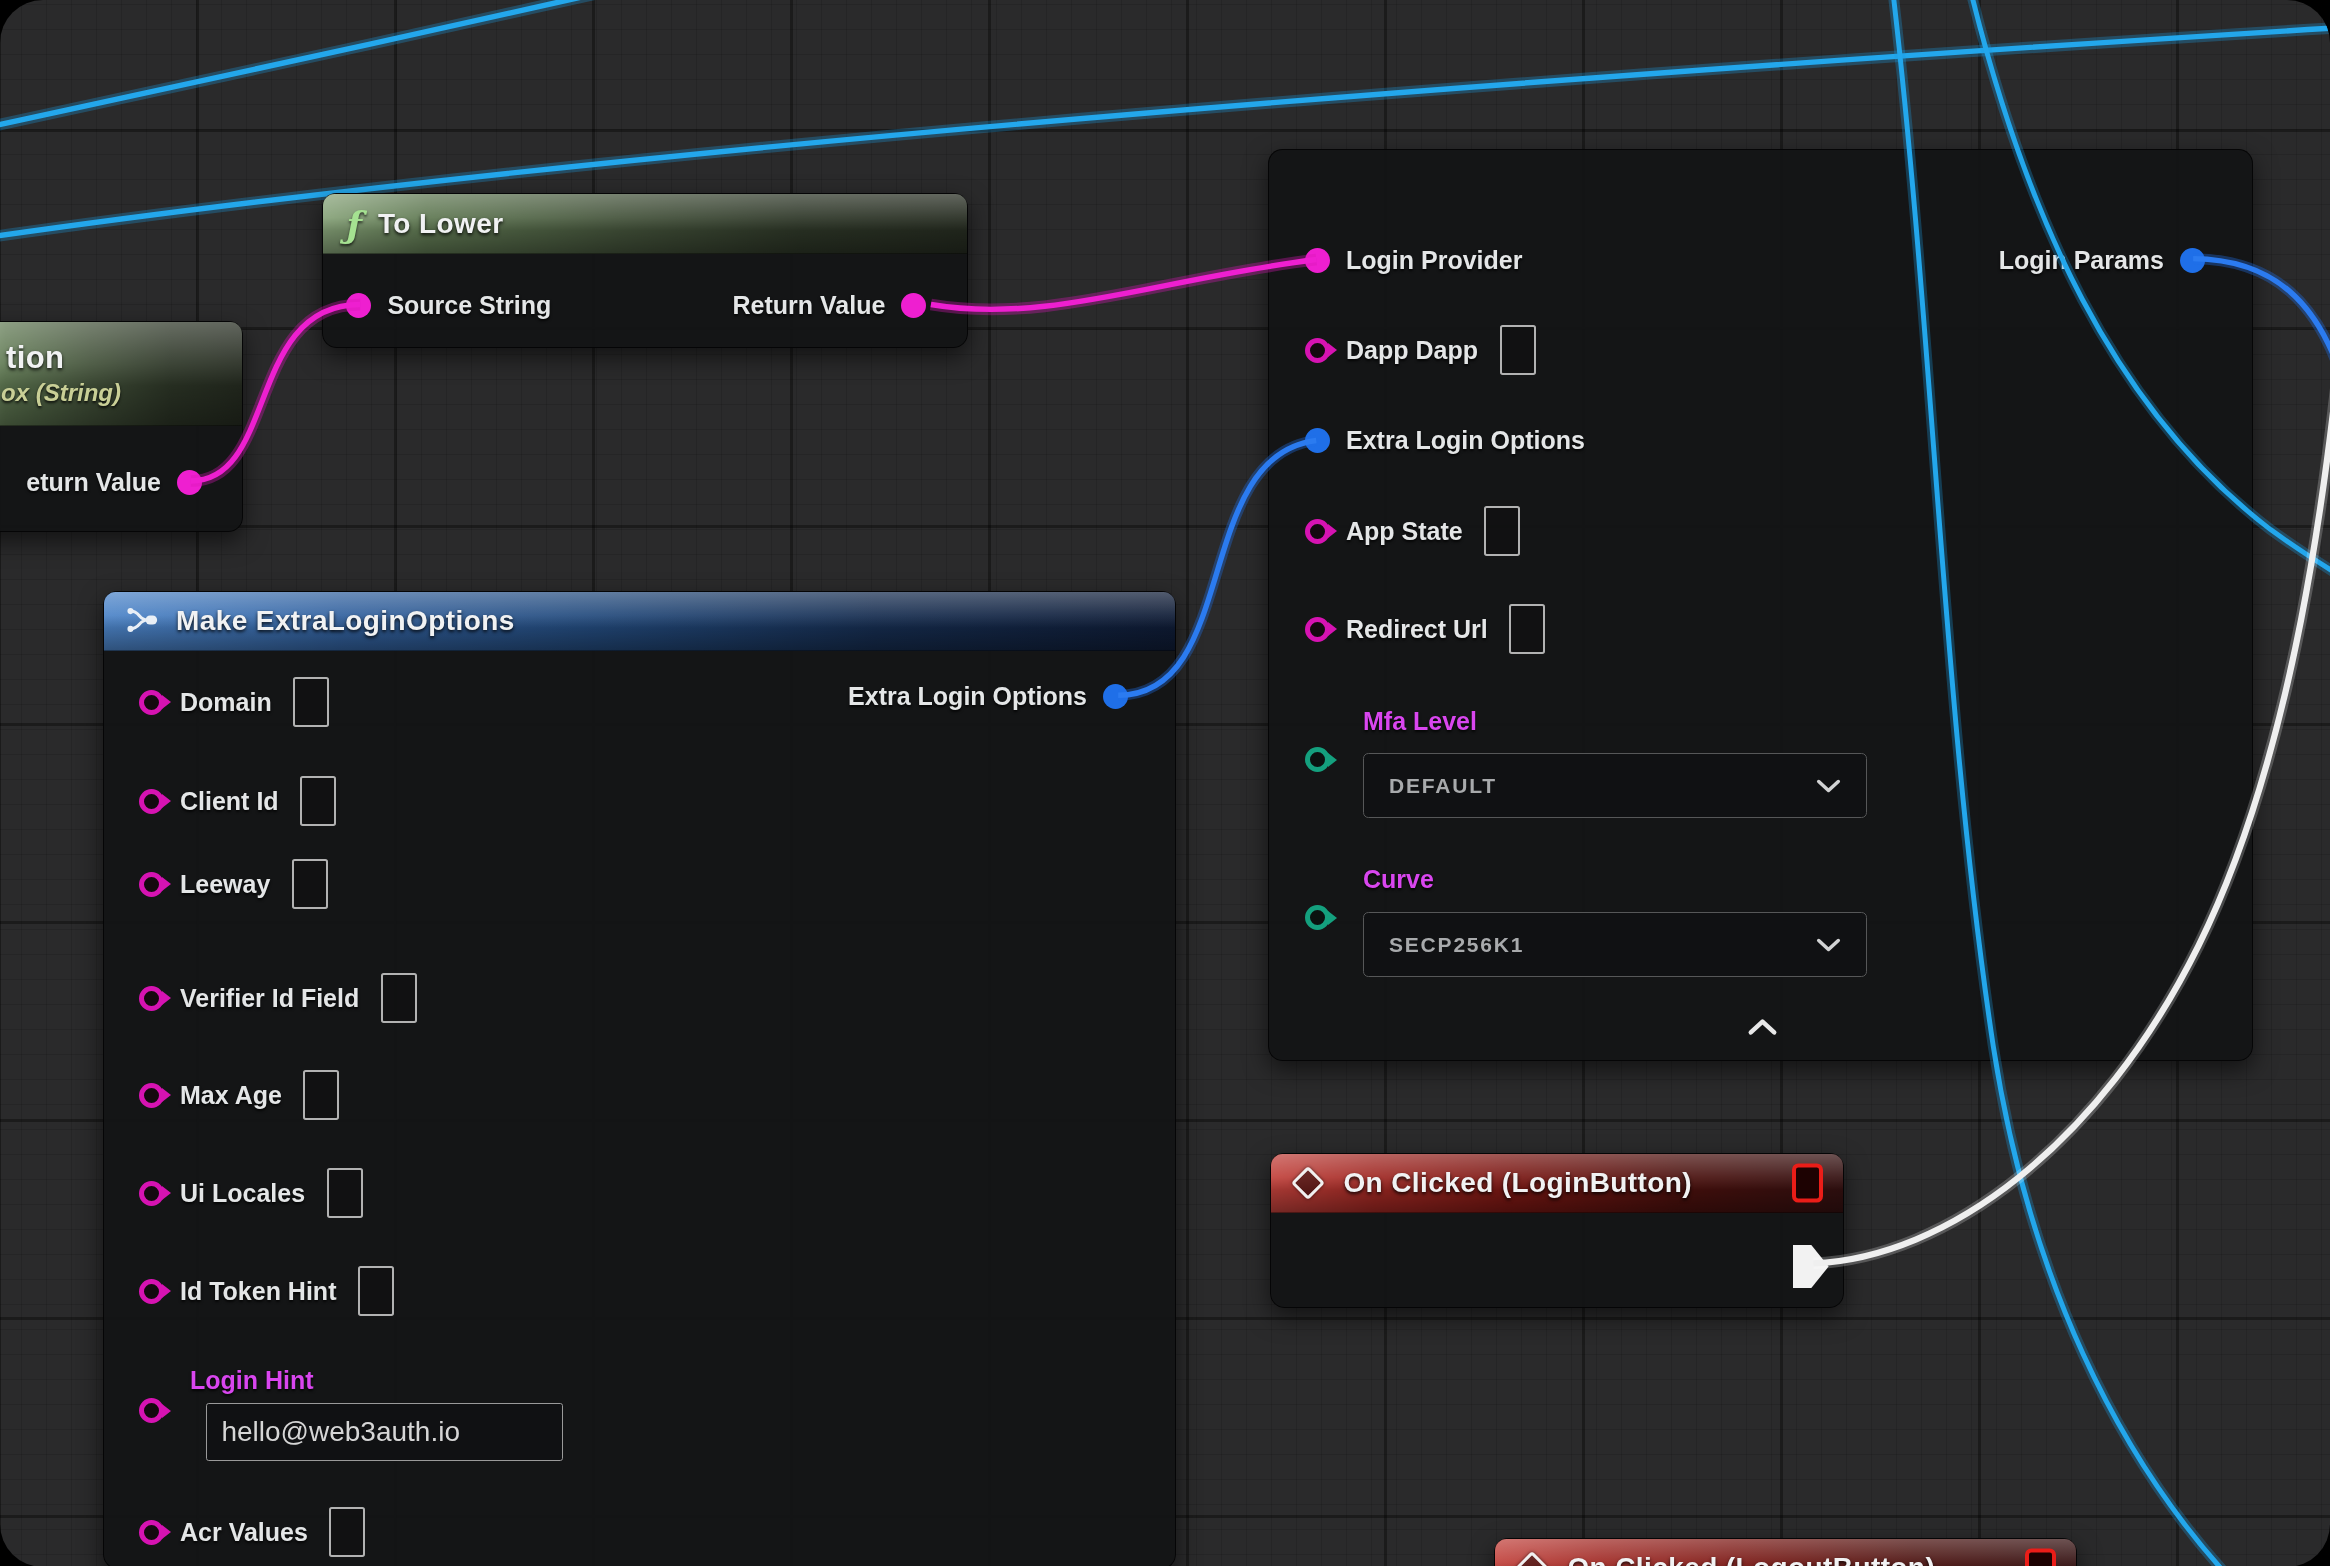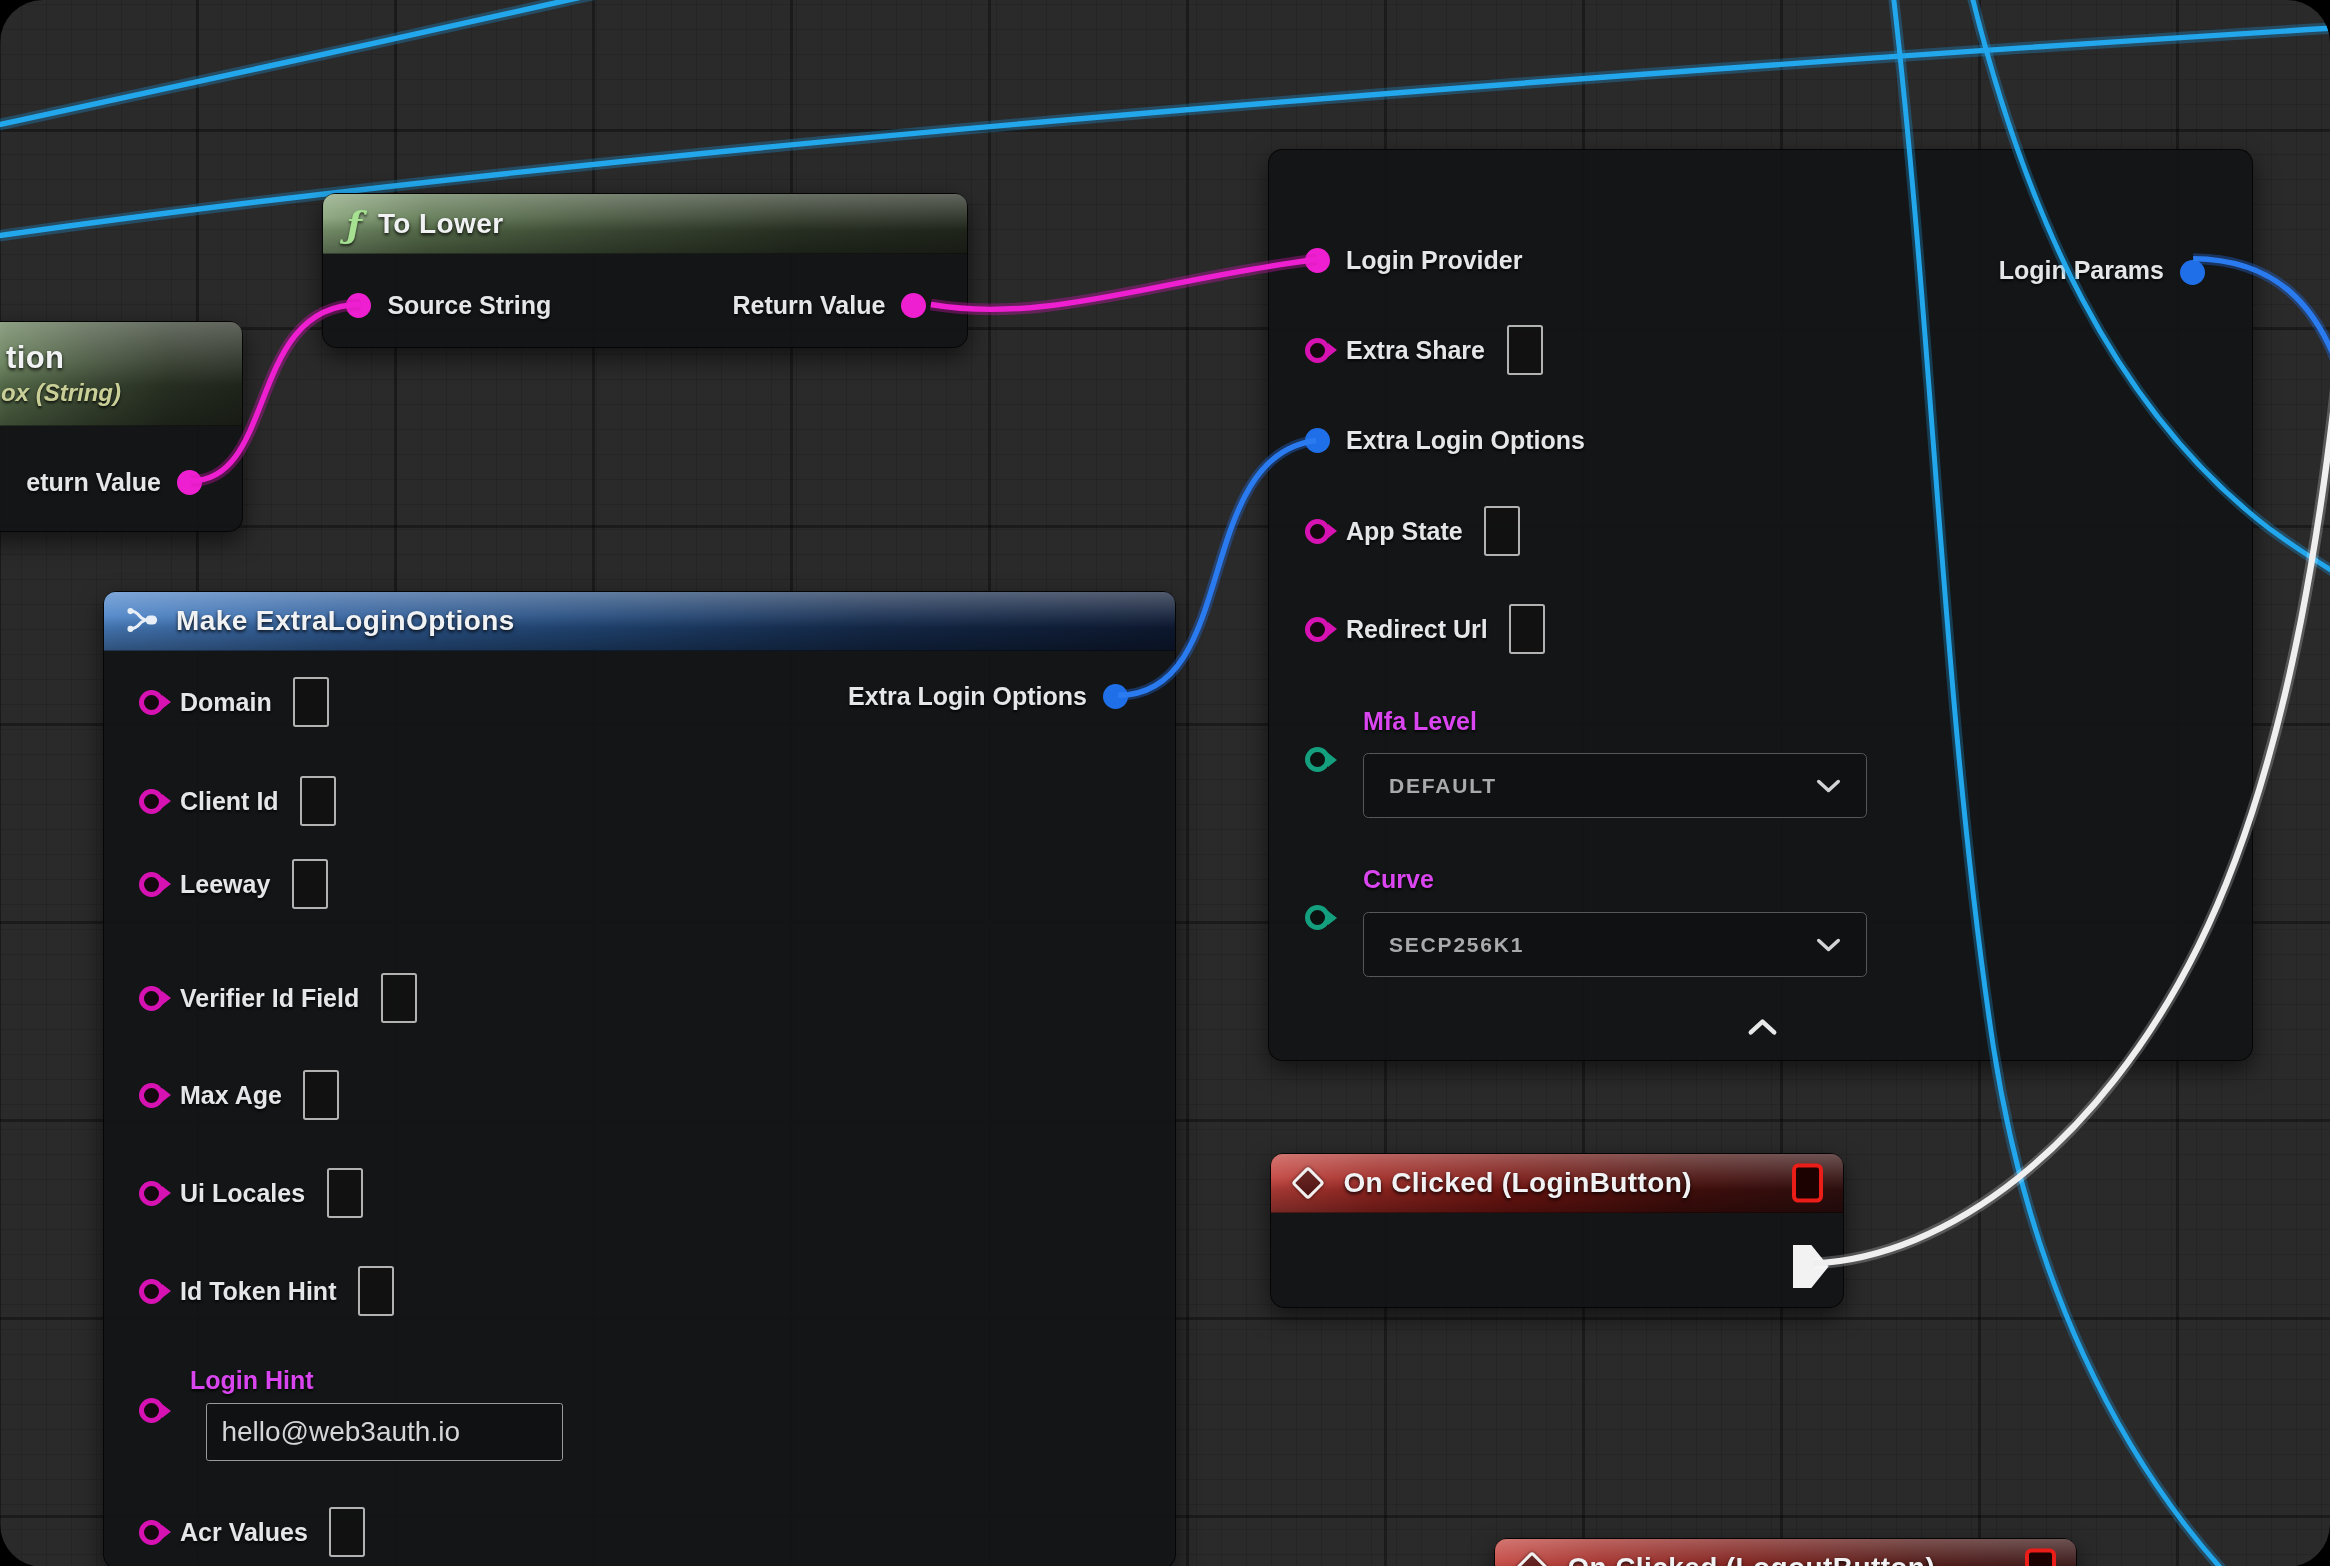--- a/index.html
+++ b/index.html
@@ -217,32 +217,32 @@
 
     <div class="row" style="top:915px;left:35px;">
       <span class="pin hollow-magenta"></span>
       <span class="pin-label">Acr Values</span>
       <span class="checkbox"></span>
     </div>
   </div>
 
   <div class="node" style="left:1268px;top:149px;width:985px;height:912px;">
 
-    <div class="row-out" style="top:85px;right:47px;align-items:flex-end;">
+    <div class="row-out" style="top:85px;right:47px;">
       <span class="pin-label pin-label-out">Login Params</span>
       <span class="pin filled-blue no-tail"></span>
     </div>
 
     <div class="row" style="top:85px;left:36px;">
       <span class="pin filled-magenta no-tail"></span>
       <span class="pin-label">Login Provider</span>
     </div>
     <div class="row" style="top:175px;left:36px;">
       <span class="pin hollow-magenta"></span>
-      <span class="pin-label">Extra Share</span>
+      <span class="pin-label">Dapp Dapp</span>
       <span class="checkbox"></span>
     </div>
     <div class="row" style="top:265px;left:36px;">
       <span class="pin filled-blue no-tail"></span>
       <span class="pin-label">Extra Login Options</span>
     </div>
     <div class="row" style="top:356px;left:36px;">
       <span class="pin hollow-magenta"></span>
       <span class="pin-label">App State</span>
       <span class="checkbox"></span>

